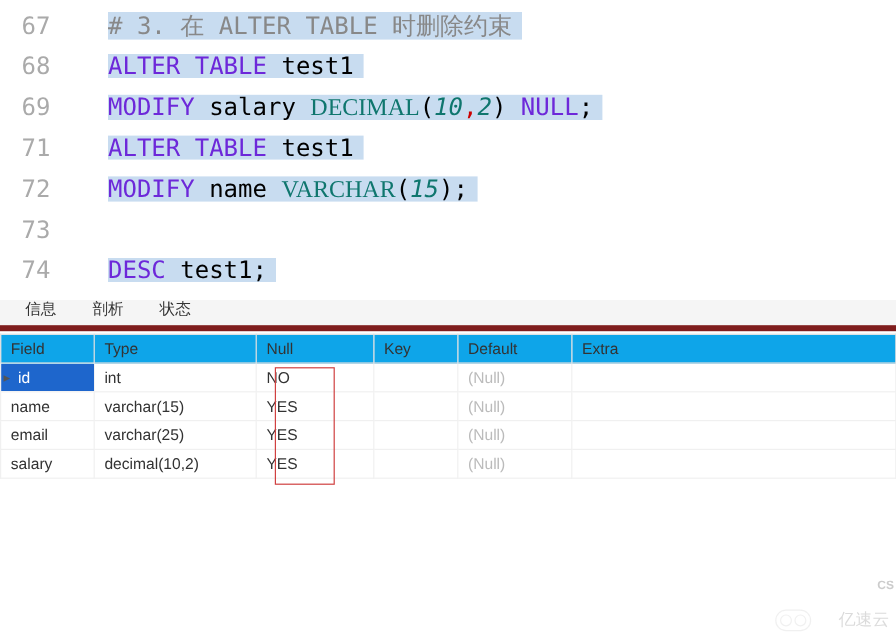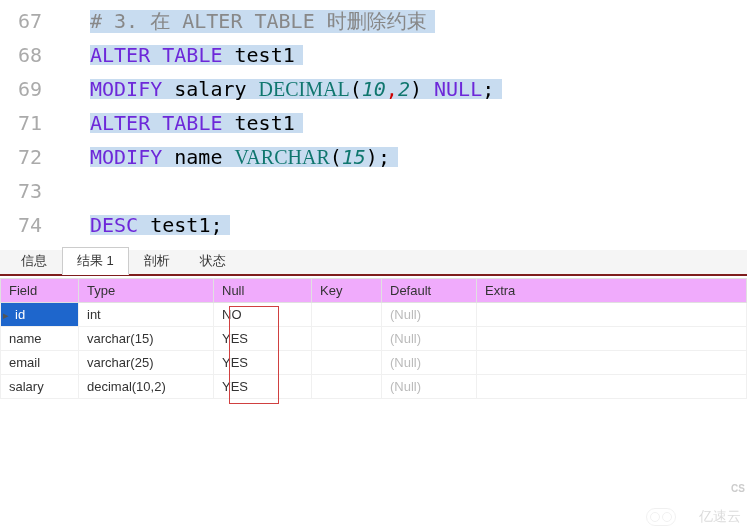--- a/index.html
+++ b/index.html
@@ -14,26 +14,26 @@
     .code-text { position: relative; z-index: 1; }
     
     .kw { color: #6d28d9; }
     .ident { color: #000; }
     .func { color: #0f766e; font-family: Liberation Serif, serif; }
     .num { color: #0f766e; font-style: italic; }
     .punct { color: #000; }
     .comment { color: #888; }
     .comma-red { color: #cc0000; }
     
-    .tabs-row { display: flex; border-bottom: 2px solid #7f1d1d; background: #f5f5f5; height: 26px; align-items: flex-end; padding-left: 6px; }
+    .tabs-row { display: flex; border-bottom: 5px solid #7f1d1d; background: #f5f5f5; height: 26px; align-items: flex-end; padding-left: 6px; }
     .tab { padding: 4px 14px; font-size: 13px; color: #333; border: 1px solid transparent; border-bottom: none; cursor: pointer; }
     .tab.active { background: #fff; border: 1px solid #ccc; border-bottom: 1px solid #fff; margin-bottom: -1px; }
     
     .results-table { border-collapse: collapse; width: 100%; font-size: 13px; margin-top: 2px; }
-    .results-table th { text-align: left; font-weight: normal; padding: 4px 8px; border: 1px solid #e0e0e0; background: #f0abfc; color: #333; height: 24px; margin-left: 28px; }
+    .results-table th { text-align: left; font-weight: normal; padding: 4px 8px; border: 1px solid #e0e0e0; background: #0ea5e9; color: #333; height: 24px; margin-left: 28px; }
     .results-table td { padding: 4px 8px; border: 1px solid #f0f0f0; color: #333; height: 24px; position: relative; }
     .results-table th:nth-child(1), .results-table td:nth-child(1) { width: 78px; }
     .results-table th:nth-child(2), .results-table td:nth-child(2) { width: 135px; }
     .results-table th:nth-child(3), .results-table td:nth-child(3) { width: 98px; }
     .results-table th:nth-child(4), .results-table td:nth-child(4) { width: 70px; }
     .results-table th:nth-child(5), .results-table td:nth-child(5) { width: 95px; }
     .results-table th:nth-child(6), .results-table td:nth-child(6) { width: auto; }
     
     .row-indicator { position: absolute; left: 2px; top: 50%; transform: translateY(-50%); color: #555; font-size: 11px; }
     .cell-selected { background: #1e66cc; color: #fff !important; }
@@ -78,21 +78,20 @@
       </div>
       <div class="code-line">
         <div class="line-num">74</div>
         <div class="highlight-wrap code-content"><div class="sel-bg" style="left: 0px; top: 2px; bottom: 2px; width: calc(100% + 8px);"></div><span class="code-text"><span class="kw">DESC</span><span class="ident"> test1;</span></span></div>
       </div>
     </div>
 </div>
 
 <div class="tabs-row" id="tabs-render">
     <div class="tab">信息</div>
-    <div class="tab active">结果 1</div>
     <div class="tab">剖析</div>
     <div class="tab">状态</div>
   </div>
 
 <div style="position:relative;">
   <table class="results-table">
     <thead>
         <tr id="thead-render">
           <th>Field</th>
           <th>Type</th>

